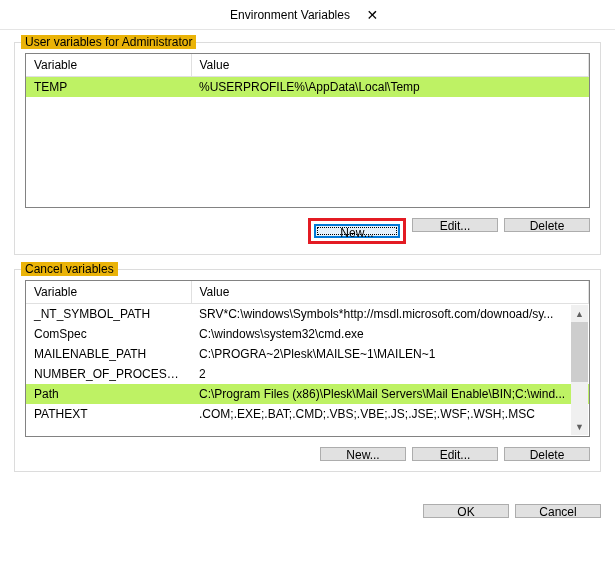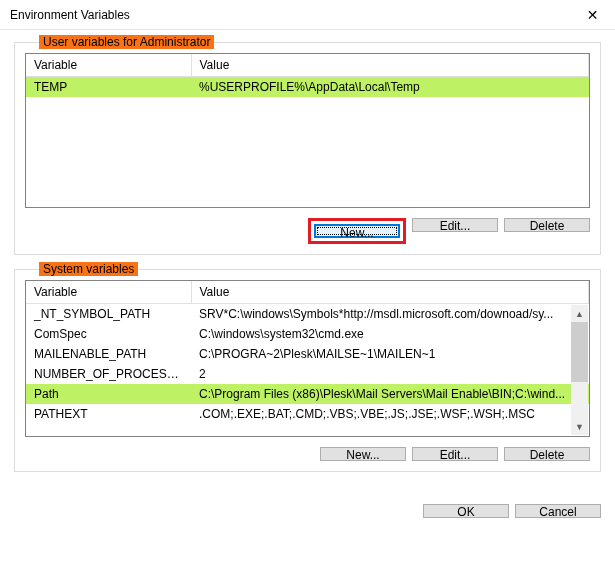--- a/index.html
+++ b/index.html
@@ -8,21 +8,21 @@
     font-family: "Segoe UI", Tahoma, sans-serif;
     font-size: 12px;
     background: #fff;
     color: #000;
     width: 615px;
     height: 581px;
     overflow: hidden;
   }
   .titlebar {
     display: flex;
-    justify-content: space-between;
+    justify-content: center;
     align-items: center;
     height: 30px;
     padding: 0 0 0 10px;
     border-bottom: 1px solid #e5e5e5;
   }
   .close-btn {
     width: 45px;
     height: 30px;
     display: flex;
     align-items: center;
@@ -34,22 +34,22 @@
   .body-area { padding: 12px 14px 14px 14px; }
   .groupbox {
     border: 1px solid #dcdcdc;
     padding: 10px 10px 10px 10px;
     position: relative;
     margin-bottom: 14px;
   }
   .groupbox-legend {
     position: absolute;
     top: -8px;
-    left: 24px;
-    background: #f97316;
+    left: 6px;
+    background: #eab308;
     padding: 0 4px;
     font-size: 12px;
   }
   .table-wrap {
     border: 1px solid #828282;
     background: #fff;
     position: relative;
   }
   .user-table .tbody-wrap { height: 130px; }
   .sys-table .tbody-wrap { height: 132px; }
@@ -191,21 +191,21 @@
     <div class="btn-row">
       <span class="highlight-box">
         <button class="btn btn-focus">New...</button>
       </span>
       <button class="btn">Edit...</button>
       <button class="btn">Delete</button>
     </div>
   </div>
 
   <div class="groupbox">
-    <div class="groupbox-legend">System variables</div>
+    <div class="groupbox-legend">Cancel variables</div>
 
     <div class="table-wrap sys-table">
       <table>
         <colgroup>
             <col class="col-var">
             <col>
           </colgroup>
         <thead>
           <tr>
             <th>Variable</th>

